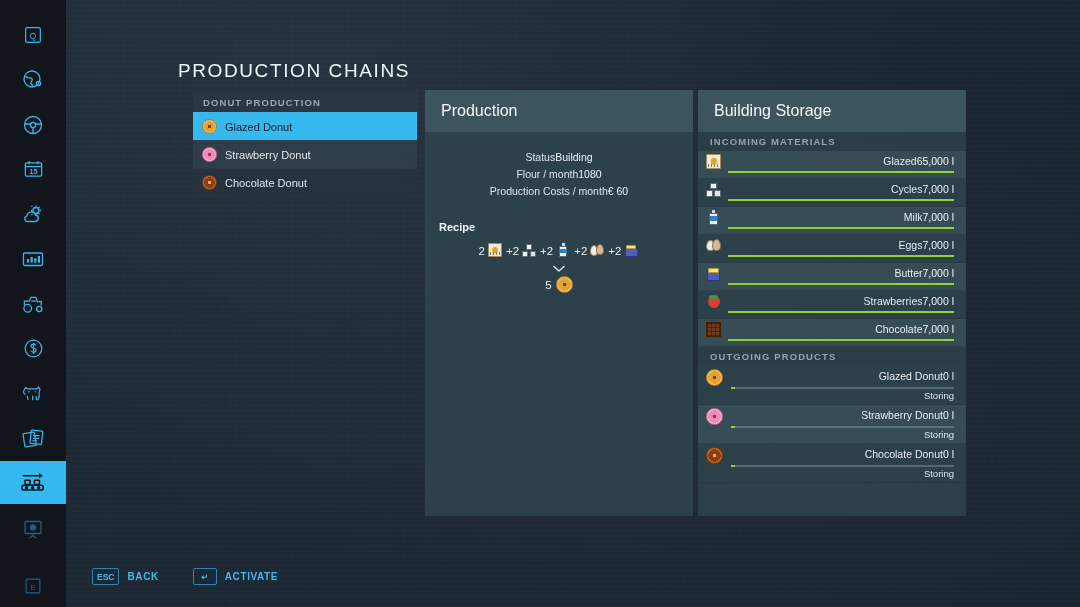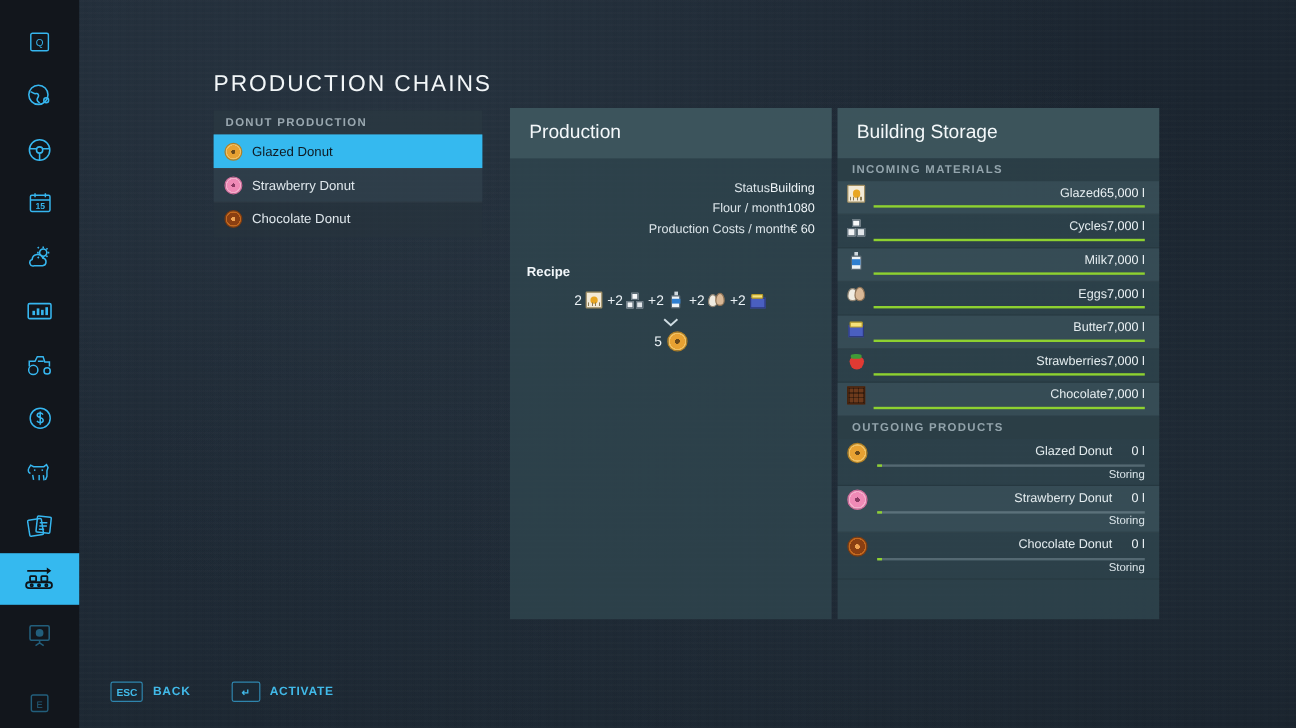--- a/index.html
+++ b/index.html
@@ -45,21 +45,21 @@
 
   
   #page-title{
     position:absolute; left:178px; top:60px;
     font-size:19px; letter-spacing:1.6px; font-weight:400;
     color:#f2f6f8; text-transform:uppercase;
   }
 
   
   #list-panel{
-    position:absolute; left:178px; top:92px; width:224px; height:106px;
+    position:absolute; left:193px; top:92px; width:224px; height:106px;
     background:rgba(38,52,62,.62);
   }
   #list-header{
     height:20px; padding:0 10px; display:flex; align-items:center;
     font-size:9.5px; letter-spacing:1.1px; font-weight:bold;
     color:#9aa8b0; text-transform:uppercase;
     background:rgba(44,58,68,.55);
   }
   .list-row{
     height:28px; display:flex; align-items:center; gap:8px; padding:0 6px 0 9px;
@@ -74,21 +74,21 @@
     position:absolute; left:425px; top:90px; width:268px; height:426px;
     background:rgba(48,70,79,.80);
   }
   .panel-head{
     height:42px; background:rgba(61,85,93,.95);
     display:flex; align-items:center; padding:0 16px;
     font-size:16px; color:#f4f8fa;
   }
   #prod-body{ padding:16px 14px 0 14px; }
   .kv{
-    display:flex; justify-content:flex-end; align-items:center;
+    display:flex; justify-content:center; align-items:center;
     font-size:10.5px; color:#dde6ea; height:17px;
   }
   .kv .k{ color:#dbe4e9; }
   .kv .v{ color:#eef4f7; }
   #recipe-title{
     margin-top:22px; font-size:11px; font-weight:bold; color:#f2f7fa;
   }
   #recipe-in{
     margin-top:10px; display:flex; align-items:center; justify-content:center;
     gap:3px; font-size:11.5px; color:#eaf1f5;
@@ -133,21 +133,21 @@
   .bar > i{ display:block; height:100%; background:#8ed130; }
 
   .out-row{
     position:relative; height:39px; padding:0 12px 0 8px;
     display:flex; align-items:flex-start;
     border-bottom:1px solid rgba(0,0,0,.12);
   }
   .out-row.stripe{ background:rgba(70,94,103,.42); }
   .out-row .ico{ width:17px; height:17px; flex:0 0 17px; margin-top:3px; position:relative; }
   .out-row .nm{ font-size:10.5px; color:#e4ecef; margin-left:6px; margin-top:4px; flex:1; }
-  .out-row .qt{ font-size:10.5px; color:#eef4f7; margin-top:4px;padding-left:16px; }
+  .out-row .qt{ font-size:10.5px; color:#eef4f7; margin-top:4px; }
   .out-row .bar2{
     position:absolute; left:33px; right:12px; top:21px; height:2px;
     background:rgba(180,200,210,.30);
   }
   .out-row .bar2 > i{ display:block; height:100%; background:#8ed130; min-width:4px; }
   .out-row .mode{
     position:absolute; right:12px; bottom:3px;
     font-size:9.5px; color:#dbe5ea;
   }
 

